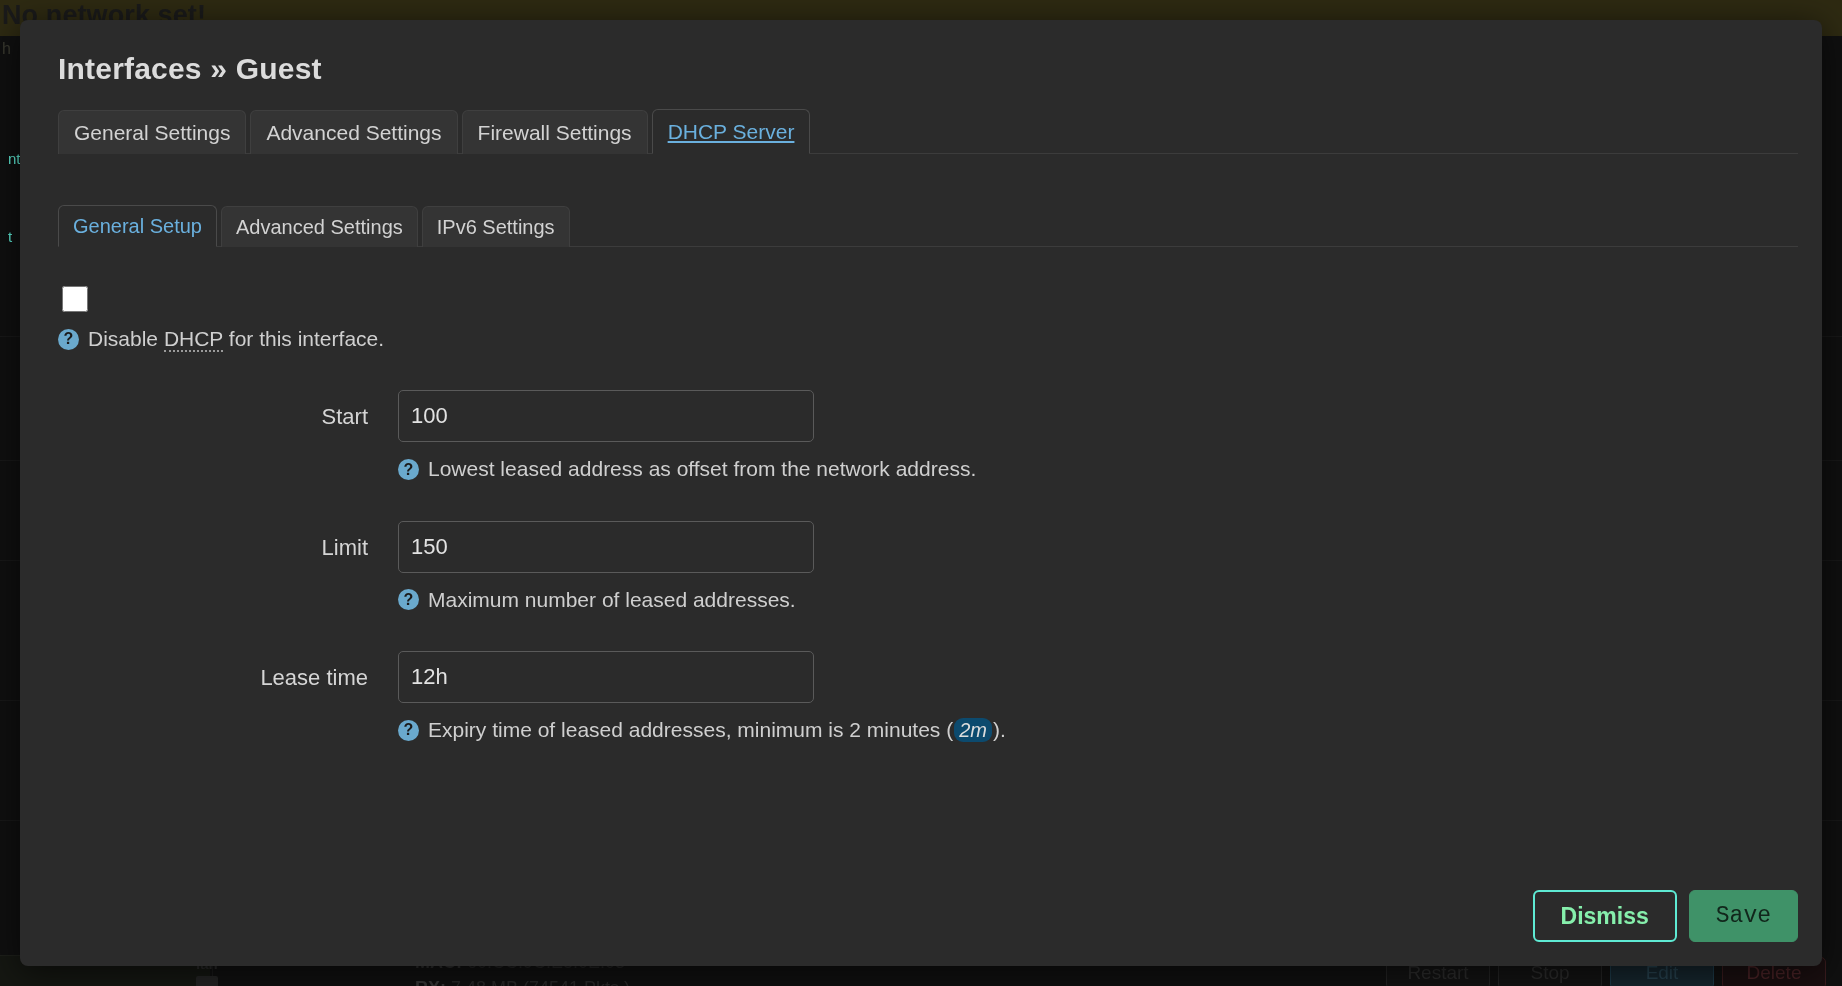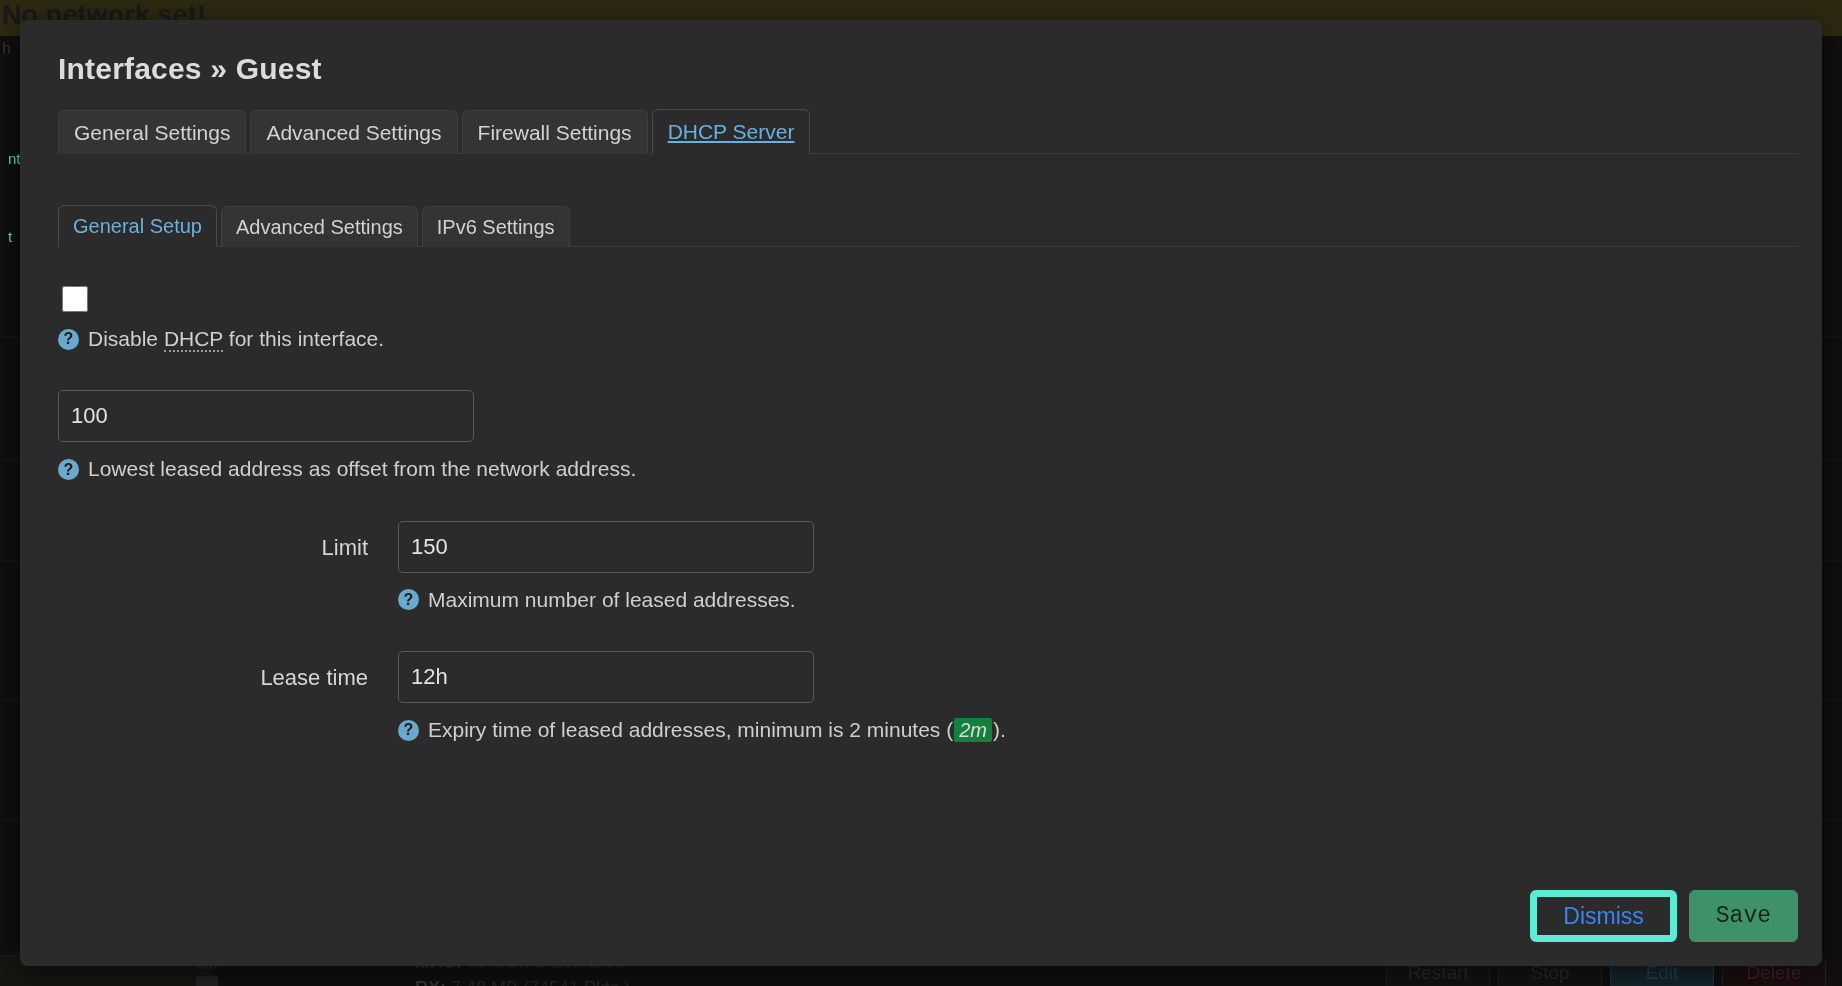--- a/index.html
+++ b/index.html
@@ -256,22 +256,22 @@
     align-items: center;
     justify-content: center;
     margin-right: 9px;
     flex: none;
     font-family: "Liberation Sans", sans-serif;
   }
   .abbr {
     border-bottom: 2px dotted #9a9a9a;
   }
   .codechip {
-    background: #15803d;
-    border-radius: 2px;
+    background: #0c4a6e;
+    border-radius: 9px;
     padding: 1px 5px;
     font-family: "Liberation Sans", sans-serif;
     font-style: italic;
     font-size: 20px;
     color: #dddddd;
     margin: 0 1px;
   }
 
   .row-gap { height: 30px; }
 
@@ -290,22 +290,23 @@
     height: 52px;
     border-radius: 6px;
     cursor: pointer;
     display: inline-flex;
     align-items: center;
     justify-content: center;
     line-height: 1;
   }
   .btn-dismiss {
     background: #2b2b2b;
-    border: 7px solid #5eead4;
-    color: #3b82f6;
+    border: 2px solid #5eead4;
+    color: #86efac;
+    font-weight: bold;
   }
   .btn-save {
     background: #3f9268;
     border: 1px solid #3f9268;
     color: #11261b;
     font-family: Liberation Mono, monospace;
   }
 </style>
 </head>
 <body>
@@ -369,20 +370,21 @@
         <div class="help">
           <span class="help-icon">?</span>
           <span><span>Disable </span><span class="abbr">DHCP</span><span> for this interface.</span></span>
         </div>
       </div>
     </div>
 
     <div class="row-gap"></div>
 
     <div class="field-row">
+      <div class="field-label tall">Start</div>
       <div class="field-body">
         <input type="text" class="text-input" value="100" style="">
         <div class="help">
           <span class="help-icon">?</span>
           <span>Lowest leased address as offset from the network address.</span>
         </div>
       </div>
     </div>
 
     <div class="row-gap"></div>

